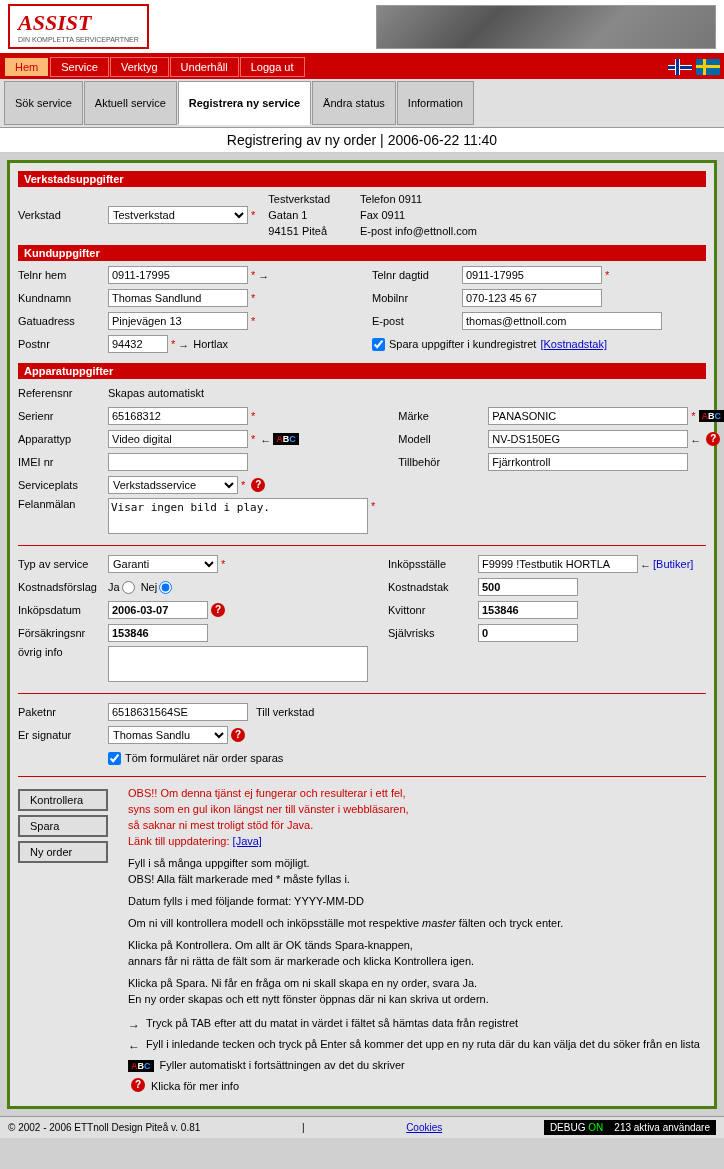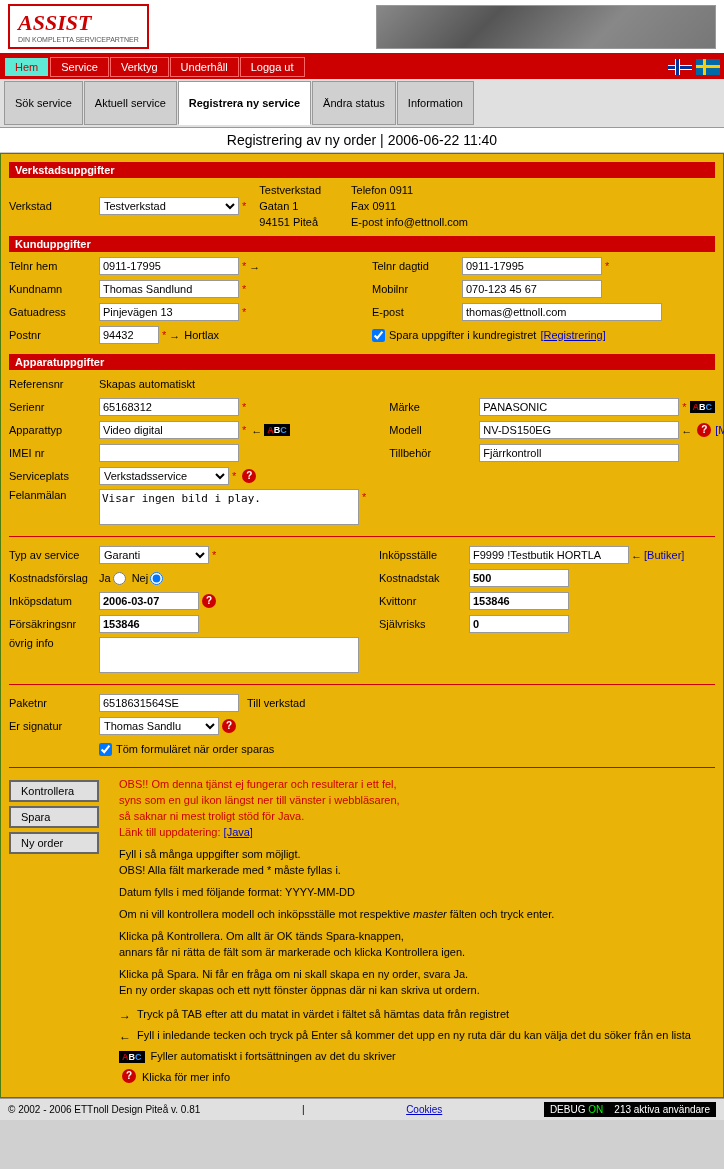--- a/index.html
+++ b/index.html
@@ -6,39 +6,39 @@
     body { font-family: Arial, Helvetica, sans-serif; font-size: 11px; background: #d0d0d0; width: 724px; }
     
     
     .header { background: #fff; display: flex; align-items: center; justify-content: space-between; padding: 4px 8px; border-bottom: 2px solid #cc0000; }
     .logo { display: flex; align-items: center; }
     .header-images { display: flex; gap: 2px; }
     
     
     .nav-bar { background: #cc0000; display: flex; align-items: center; padding: 2px 4px; gap: 1px; }
     .nav-item { color: #fff; background: #cc0000; border: 1px solid #aa0000; padding: 3px 10px; cursor: pointer; font-size: 11px; text-decoration: none; }
-    .nav-item.active { background: #5eead4; color: #cc0000; border: 1px solid #cc0000; }
+    .nav-item.active { background: #fdba74; color: #cc0000; border: 1px solid #cc0000; }
     .flag-area { margin-left: auto; display: flex; gap: 4px; }
     .flag { width: 24px; height: 16px; display: inline-block; }
     .flag-no { background: #cc0000; position: relative; }
     .flag-no::before { content: ''; position: absolute; top: 6px; left: 0; right: 0; height: 3px; background: #003399; border-top: 1px solid #fff; border-bottom: 1px solid #fff; }
     .flag-no::after { content: ''; position: absolute; left: 7px; top: 0; bottom: 0; width: 3px; background: #003399; border-left: 1px solid #fff; border-right: 1px solid #fff; }
     .flag-se { background: #006AA7; position: relative; }
     .flag-se::before { content: ''; position: absolute; top: 6px; left: 0; right: 0; height: 3px; background: #FECC02; }
     .flag-se::after { content: ''; position: absolute; left: 7px; top: 0; bottom: 0; width: 3px; background: #FECC02; }
 
     .sub-nav { background: #e0e0e0; display: flex; align-items: center; padding: 2px 4px; gap: 1px; border-bottom: 1px solid #999; }
     .sub-nav-item { color: #000; background: #d0d0d0; border: 1px solid #999; padding: 15px 10px; cursor: pointer; font-size: 11px; }
     .sub-nav-item.active { background: #fff; border-bottom: 1px solid #fff; font-weight: bold; }
 
     
     .page-title-bar { background: #fff; text-align: center; padding: 4px; font-size: 14px; border-bottom: 1px solid #ccc; }
 
     
-    .main-content { background: #eab308; margin: 0; padding: 8px; border: 1px solid #4d7c0f; }
+    .main-content { background: #e5e5e5; margin: 7px; padding: 8px; border: 3px solid #4d7c0f; }
 
     
     .section-header { background: #cc0000; color: #fff; font-weight: bold; padding: 2px 6px; font-size: 11px; margin-bottom: 4px; margin-top: 6px; }
     .section-header:first-child { margin-top: 0; }
 
     
     .form-row { display: flex; align-items: center; margin-bottom: 3px; min-height: 20px; }
     .form-label { width: 90px; font-size: 11px; color: #000; flex-shrink: 0; }
     .form-input { border: 1px solid #999; font-size: 11px; padding: 1px 3px; height: 18px; }
     .form-input-sm { width: 100px; font-weight: bold; }
@@ -190,21 +190,21 @@
         <div class="form-label">Mobilnr</div>
         <input class="form-input form-input-md" type="text" value="070-123 45 67" style="">
       </div>
       <div class="form-row">
         <div class="form-label">E-post</div>
         <input class="form-input form-input-lg" type="text" value="thomas@ettnoll.com" style="">
       </div>
       <div class="form-row">
         <input type="checkbox" checked="" style="margin-right: 4px;">
         <span>Spara uppgifter i kundregistret</span>
-        <span style="color:#0000cc;text-decoration:underline;margin-left:4px;cursor:pointer;">[Registrering]</span>
+        <span style="color:#0000cc;text-decoration:underline;margin-left:4px;cursor:pointer;">[Kostnadstak]</span>
       </div>
     </div>
   </div>
 
   <div class="section-header">Apparatuppgifter</div>
 
   <div class="form-row">
     <div class="form-label">Referensnr</div>
     <span>Skapas automatiskt</span>
   </div>

